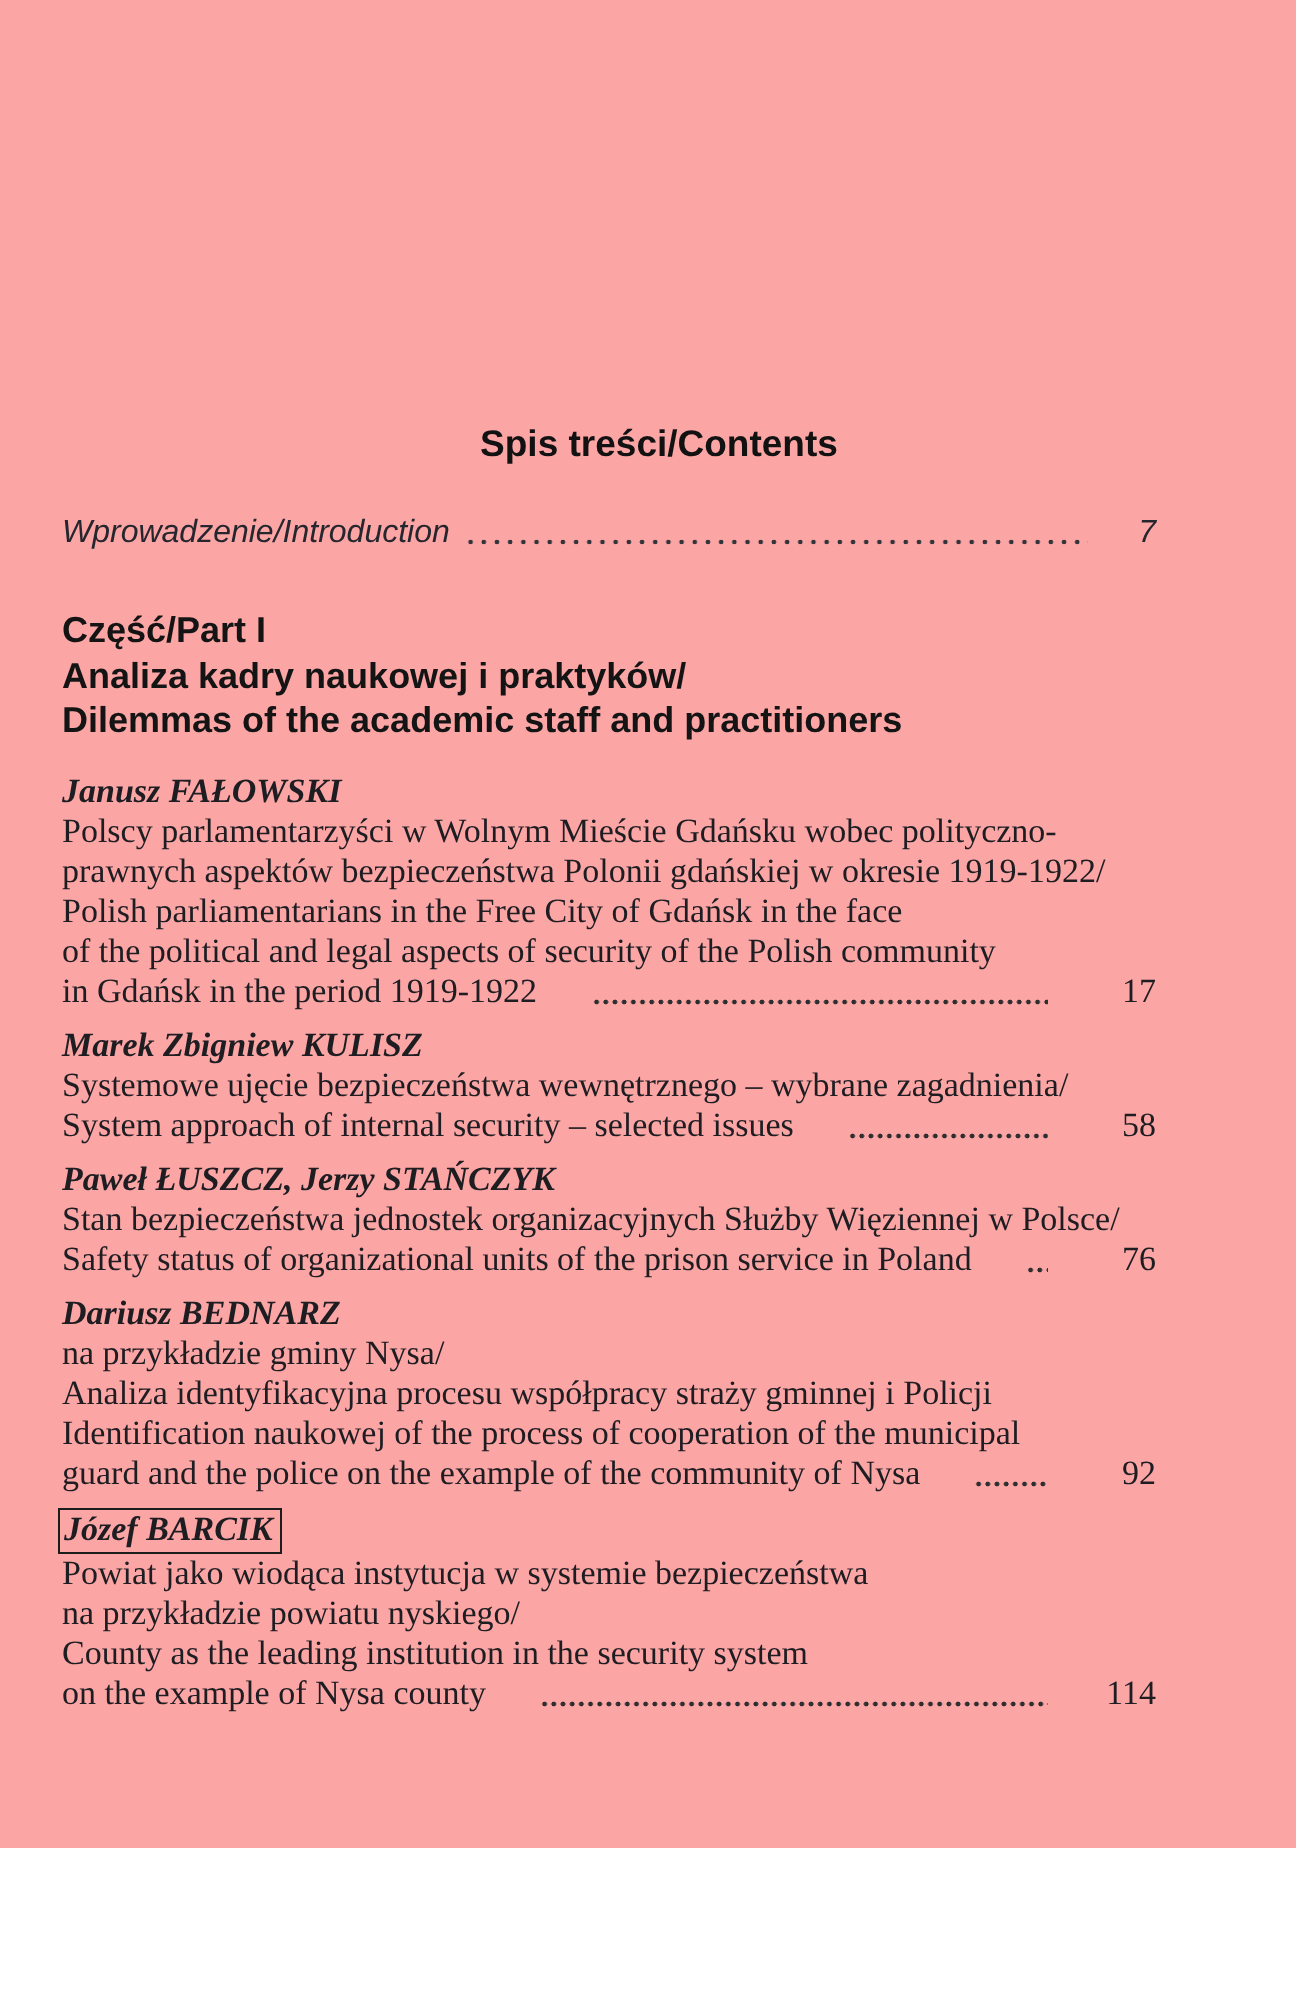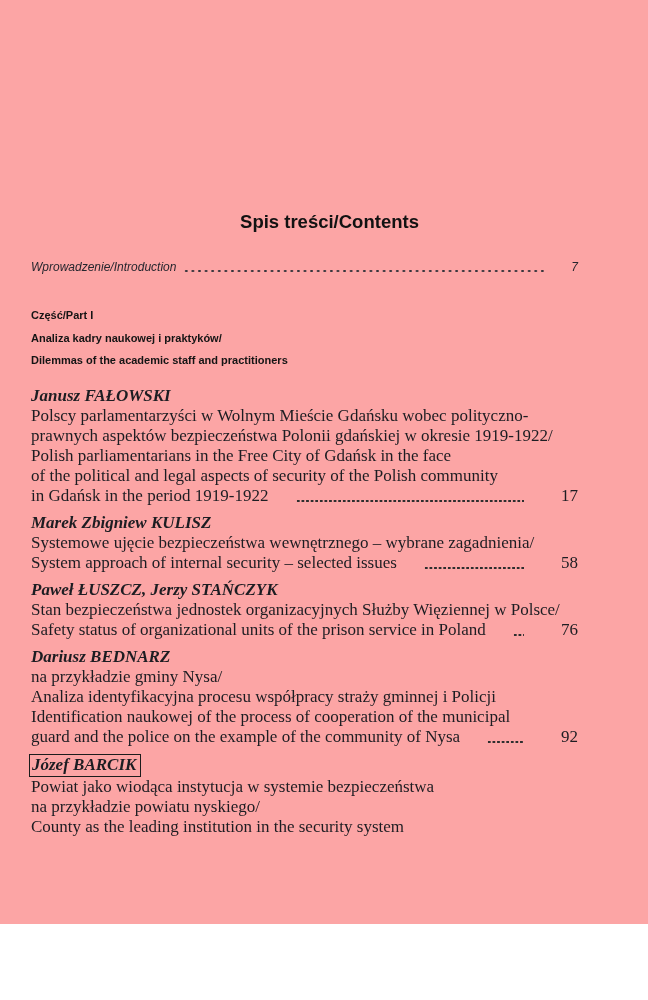--- a/index.html
+++ b/index.html
@@ -30,29 +30,29 @@
     font-size: 18.5px;
     line-height: 22px;
     color: #121212;
   }
   .intro-row {
     display: flex;
     align-items: flex-end;
     margin-top: 24px;
     font-family: "Liberation Sans", sans-serif;
     font-style: italic;
-    font-size: 12px;
+    font-size: 16px;
     line-height: 20px;
     color: #26262e;
   }
   .part {
     margin-top: 27px;
     font-family: "Liberation Sans", sans-serif;
     font-weight: bold;
-    font-size: 11px;
+    font-size: 18px;
     line-height: 22.5px;
     color: #141414;
   }
   .entries {
     margin-top: 14px;
     font-family: "Liberation Serif", serif;
     font-size: 17px;
     line-height: 20px;
     color: #1d1d22;
   }
@@ -170,19 +170,24 @@
           <span class="leader"></span>
           <span class="pagenum">92</span>
         </div>
       </section>
 
       <section class="entry">
         <div class="author"><span class="author-box">Józef BARCIK</span></div>
         <div>Powiat jako wiodąca instytucja w systemie bezpieczeństwa</div>
         <div>na przykładzie powiatu nyskiego/</div>
         <div>County as the leading institution in the security system</div>
+        <div class="toc-row">
+          <span>on the example of Nysa county</span>
+          <span class="leader"></span>
+          <span class="pagenum">114</span>
+        </div>
       </section>
 
     </div>
   </div>
 
   <div class="folio">5</div>
 </div>
 
 </body></html>

